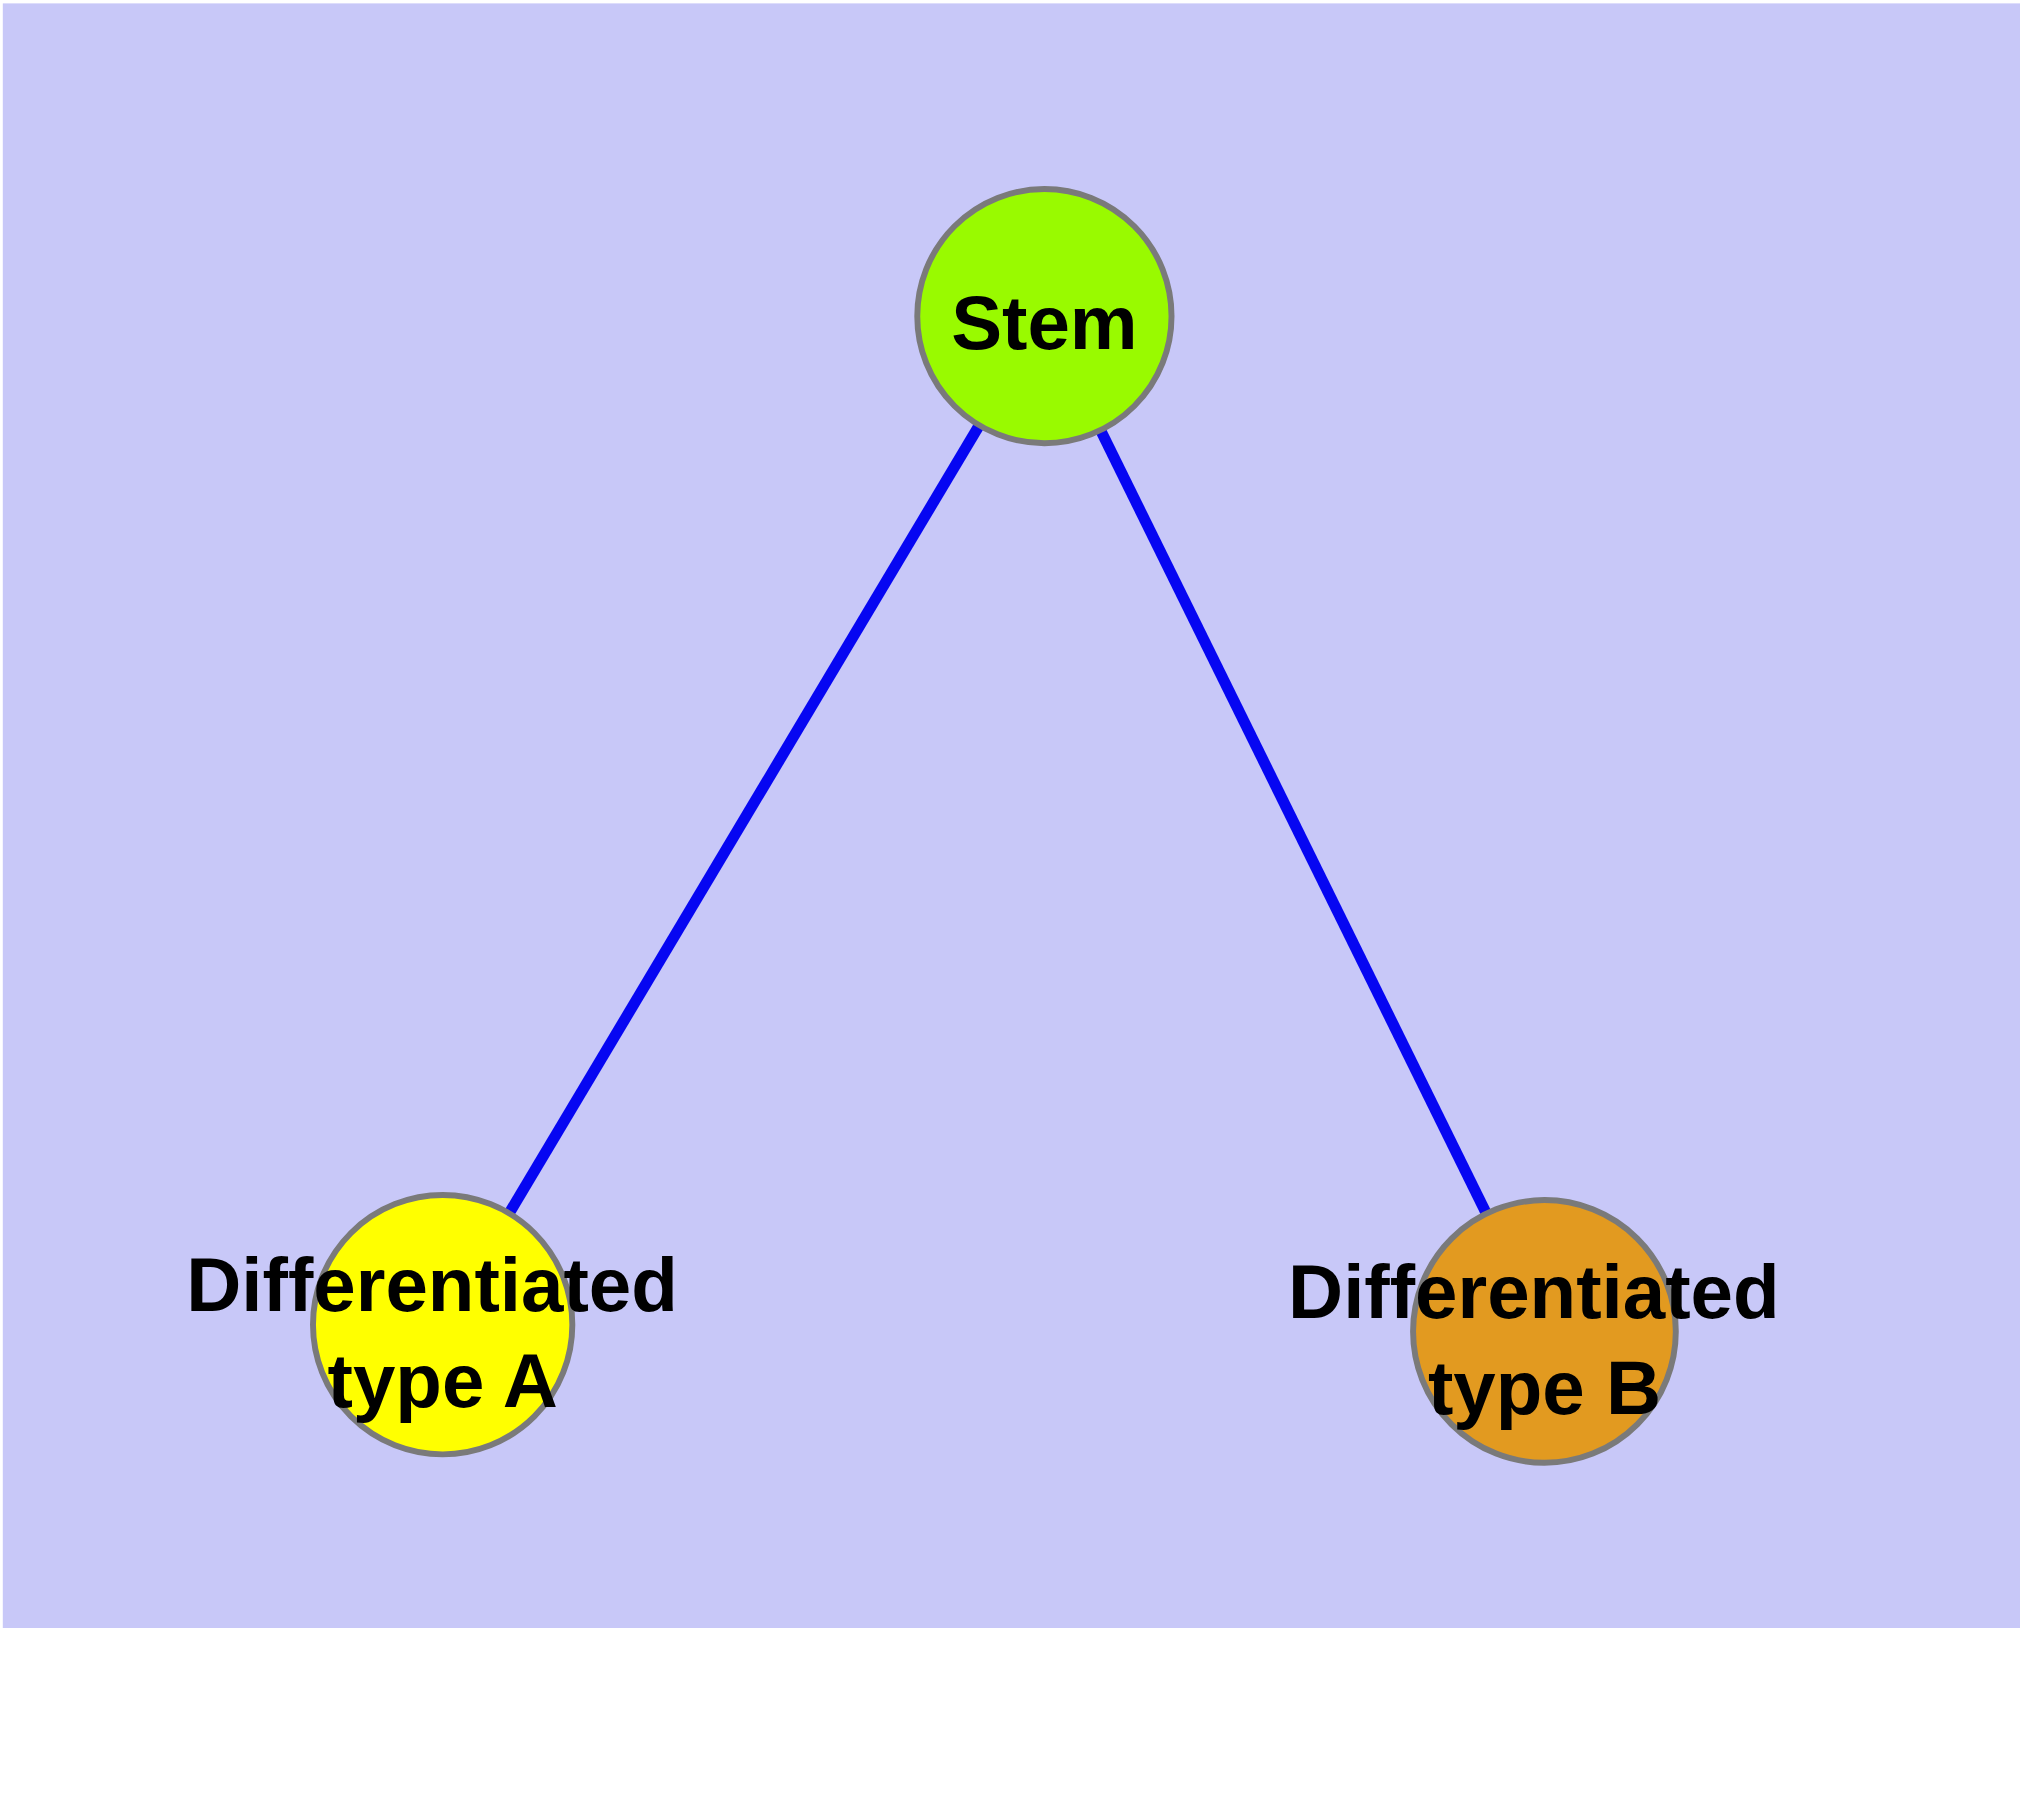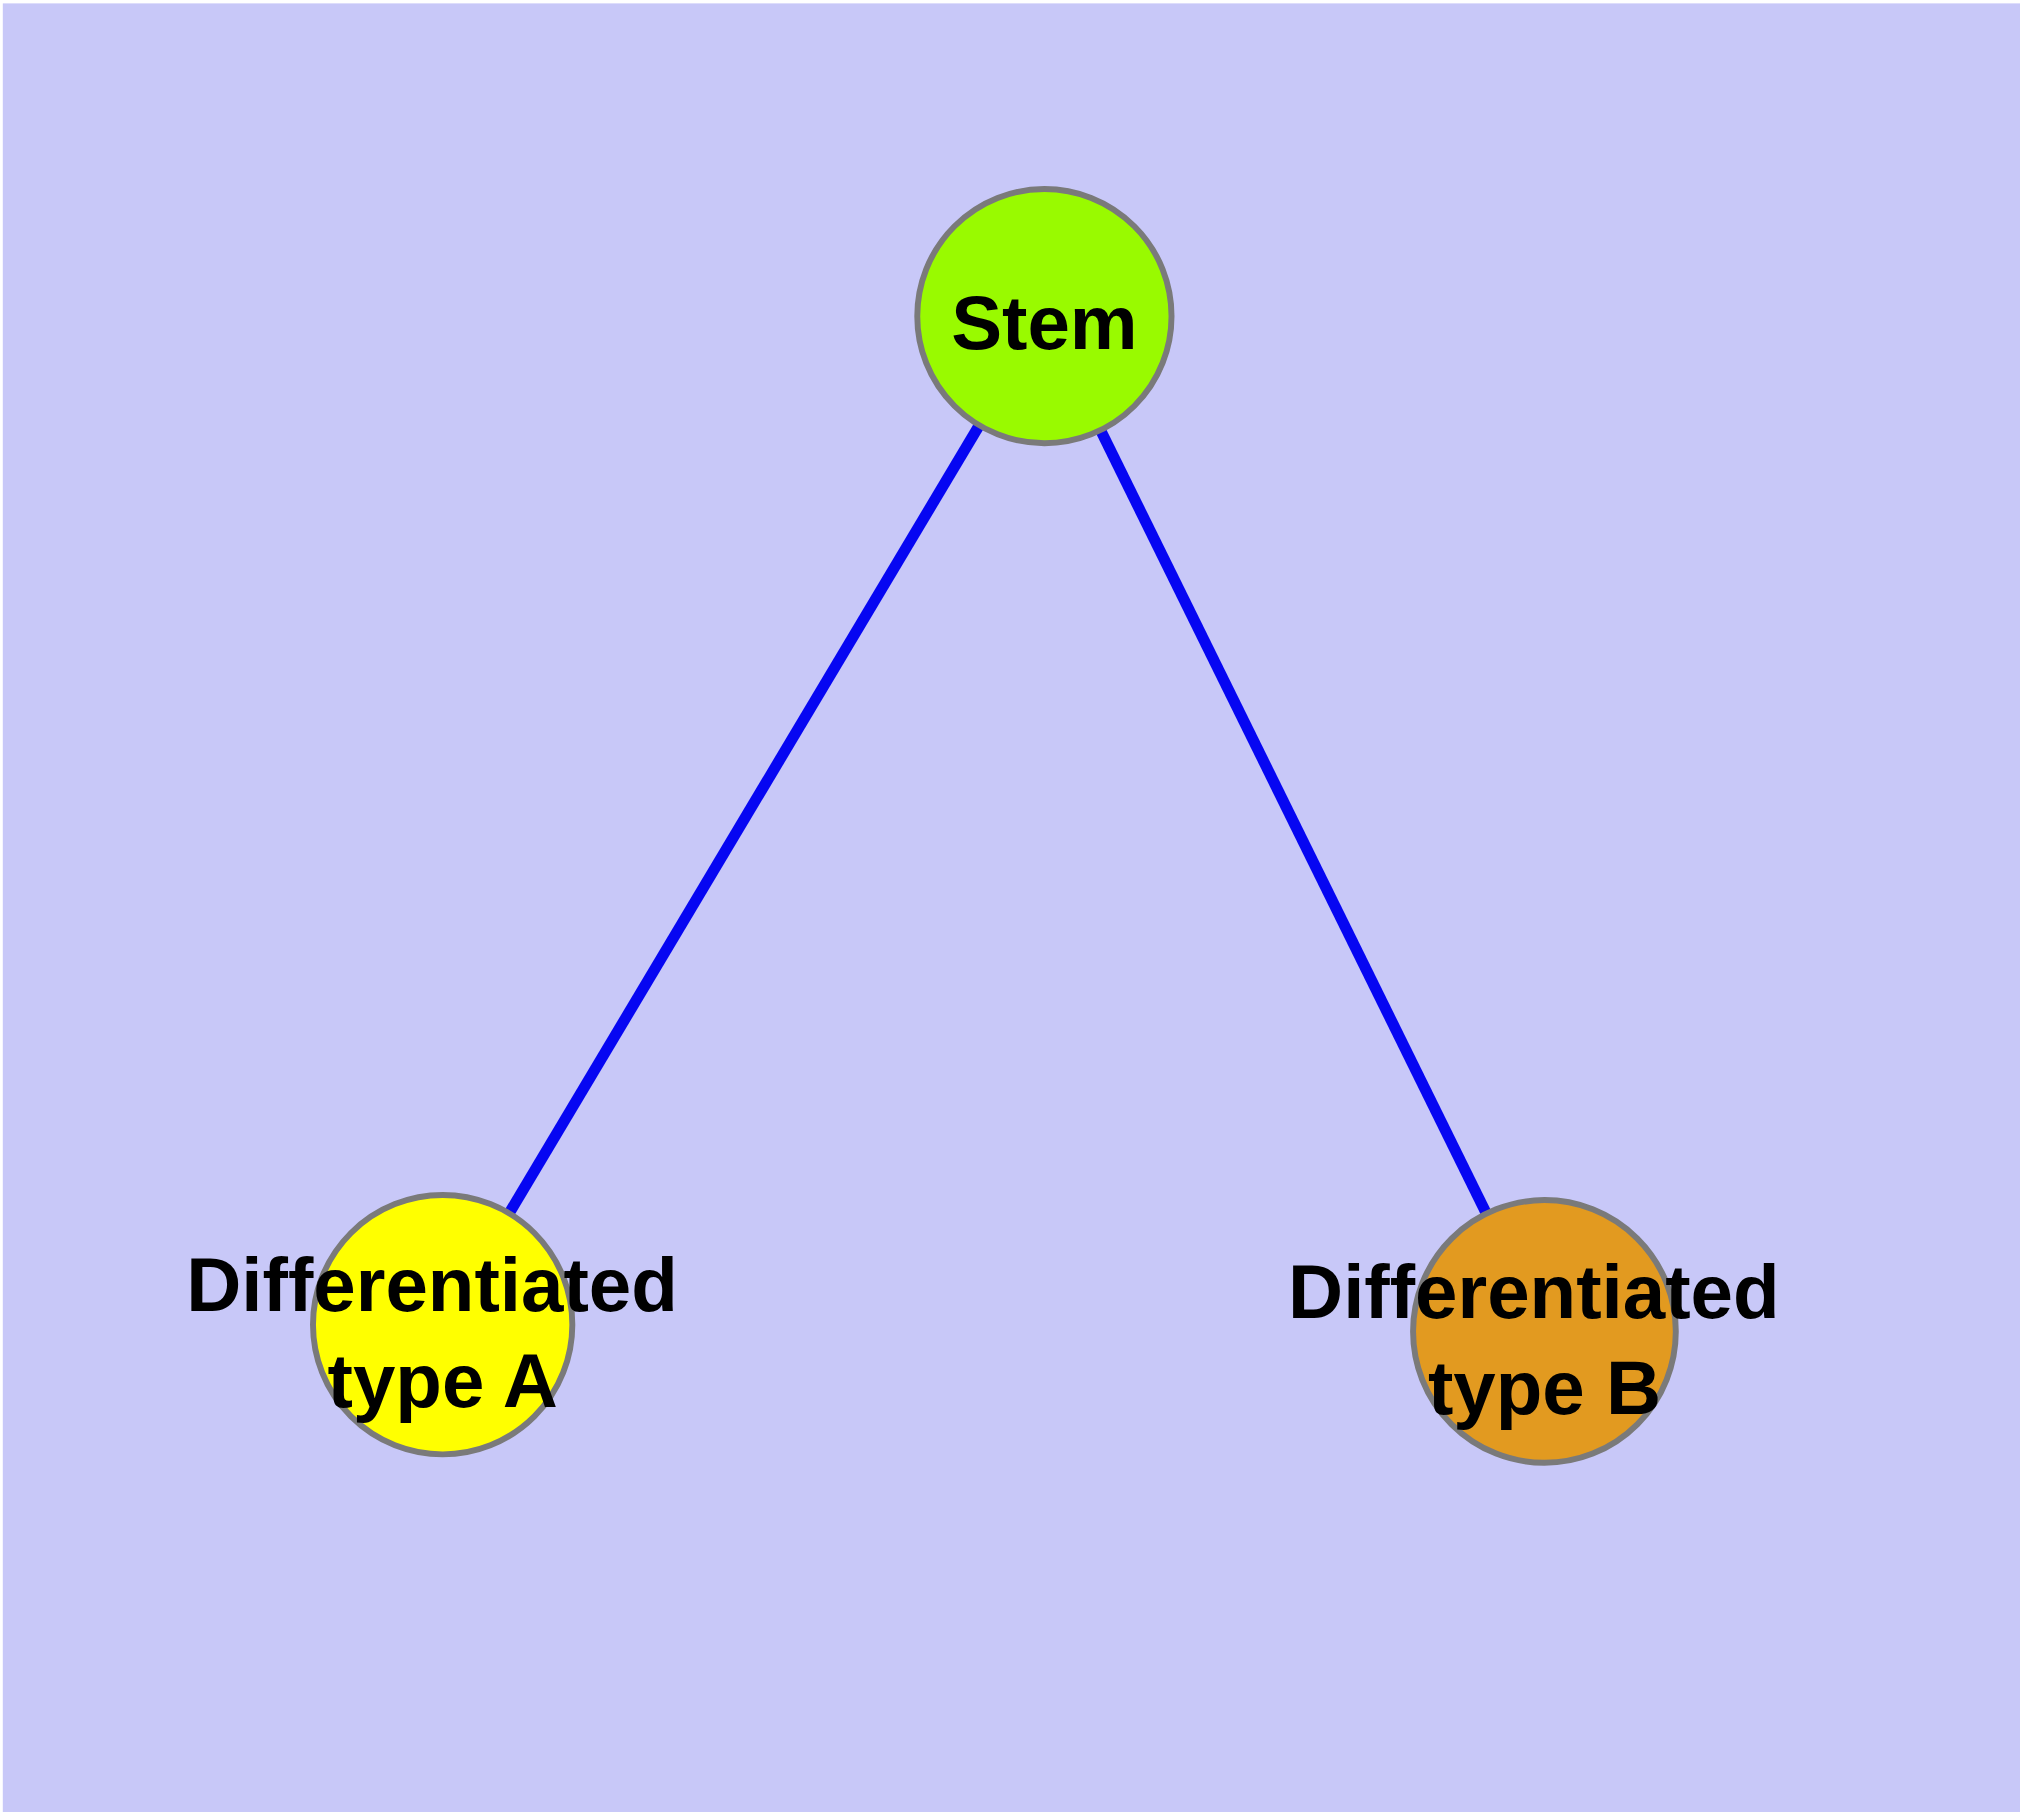--- a/index.html
+++ b/index.html
@@ -6,21 +6,21 @@
     margin: 0;
     padding: 0;
     background: #ffffff;
     width: 2021px;
     height: 1812px;
     font-family: "Liberation Sans", sans-serif;
   }
   .stage {
     position: relative;
     width: 2021px;
-    height: 1812px;
+    height: 1628px;
     overflow: hidden;
   }
   svg { display: block; }
   .node-ring {
     stroke-width: 7px;
   }
   .edge-line {
     stroke-width: 13px;
     stroke-linecap: butt;
   }

